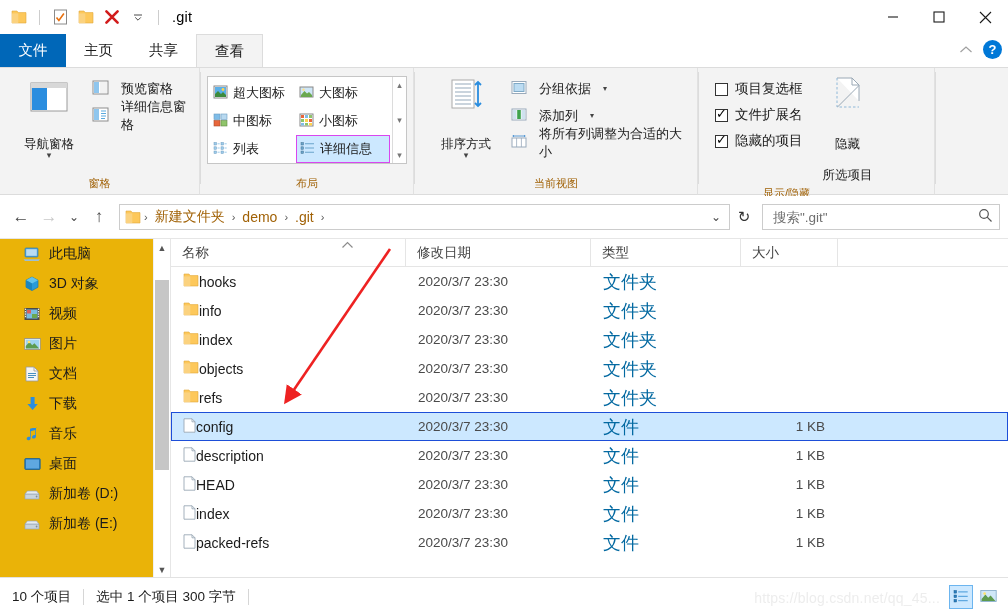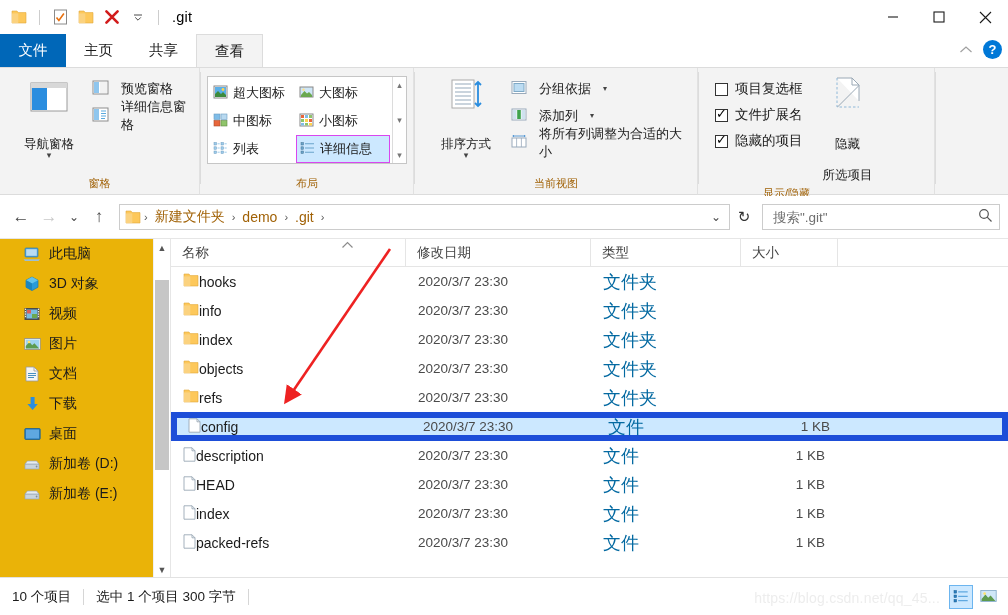--- a/index.html
+++ b/index.html
@@ -116,21 +116,21 @@
          border-right:1px solid #e5e5e5; position:relative; cursor:default;}
   .col.c-name { width:235px; }
   .col.c-date { width:185px; }
   .col.c-type { width:150px; }
   .col.c-size { width:97px; }
   .sortcaret { position:absolute; left:170px; top:-8px; font-size:11px; color:#888; }
 
   .rows { position:relative; }
   .frow { height:29px; display:flex; align-items:center; font-size:14px; color:#1b1b1b;
           cursor:default; border:1px solid transparent;}
-  .frow.selected { background:#cce8ff; border:6px solid #1d4ed8; }
+  .frow.selected { background:#cce8ff; border:1px solid #1d4ed8; }
   .fcell { padding-left:11px; overflow:hidden; white-space:nowrap; }
   .fcell.n { width:235px; display:flex; align-items:center; gap:0; padding-left:11px;}
   .fcell.d { width:185px; color:#4a4a4a; font-size:13.5px;}
   .fcell.t { width:150px; color:#0369a1; font-size:18px;}
   .fcell.s { width:97px; color:#4a4a4a; font-size:13.5px; text-align:right; padding-right:14px; padding-left:0;}
 
   
   .statusbar { position:absolute; bottom:0; left:0; width:1008px; height:38px;
                border-top:1px solid #e2e2e2; background:#fff; display:flex; align-items:center; }
   .st-txt { font-size:13.5px; color:#1b1b1b; padding:0 12px; height:22px; line-height:22px;}
@@ -560,20 +560,28 @@
       <div class="navitem">
         <span class="nico">
           <svg width="15" height="16" viewBox="0 0 15 16">
               <path d="M5.6 1h4v7h3.2L7.6 14 2.4 8h3.2z" fill="#2a8ddf"></path>
             </svg>
         </span>
         <span>下载</span>
       </div>
       <div class="navitem">
         <span class="nico">
+          <svg width="14" height="16" viewBox="0 0 14 16">
+              <path d="M11.5 1L5 2.8V11c-.6-.3-1.5-.3-2.2.1-1 .6-1.4 1.7-.9 2.5s1.7.9 2.7.3c.7-.4 1.1-1.1 1.1-1.7V5.2l4.6-1.3v5.4c-.6-.3-1.5-.3-2.2.1-1 .6-1.4 1.7-.9 2.5s1.7.9 2.7.3c.7-.4 1.1-1.1 1.1-1.8V1z" fill="#2a8ddf"></path>
+            </svg>
+        </span>
+        <span>音乐</span>
+      </div>
+      <div class="navitem">
+        <span class="nico">
           <svg width="17" height="14" viewBox="0 0 17 14">
               <rect x="0.8" y="1.5" width="15.4" height="11" rx="1" fill="#2a7fc0" stroke="#1e5f8f" stroke-width=".8"></rect>
               <rect x="2" y="2.6" width="13" height="8.8" fill="#5fa8e0"></rect>
             </svg>
         </span>
         <span>桌面</span>
       </div>
       <div class="navitem">
         <span class="nico">
           <svg width="18" height="13" viewBox="0 0 18 13">

